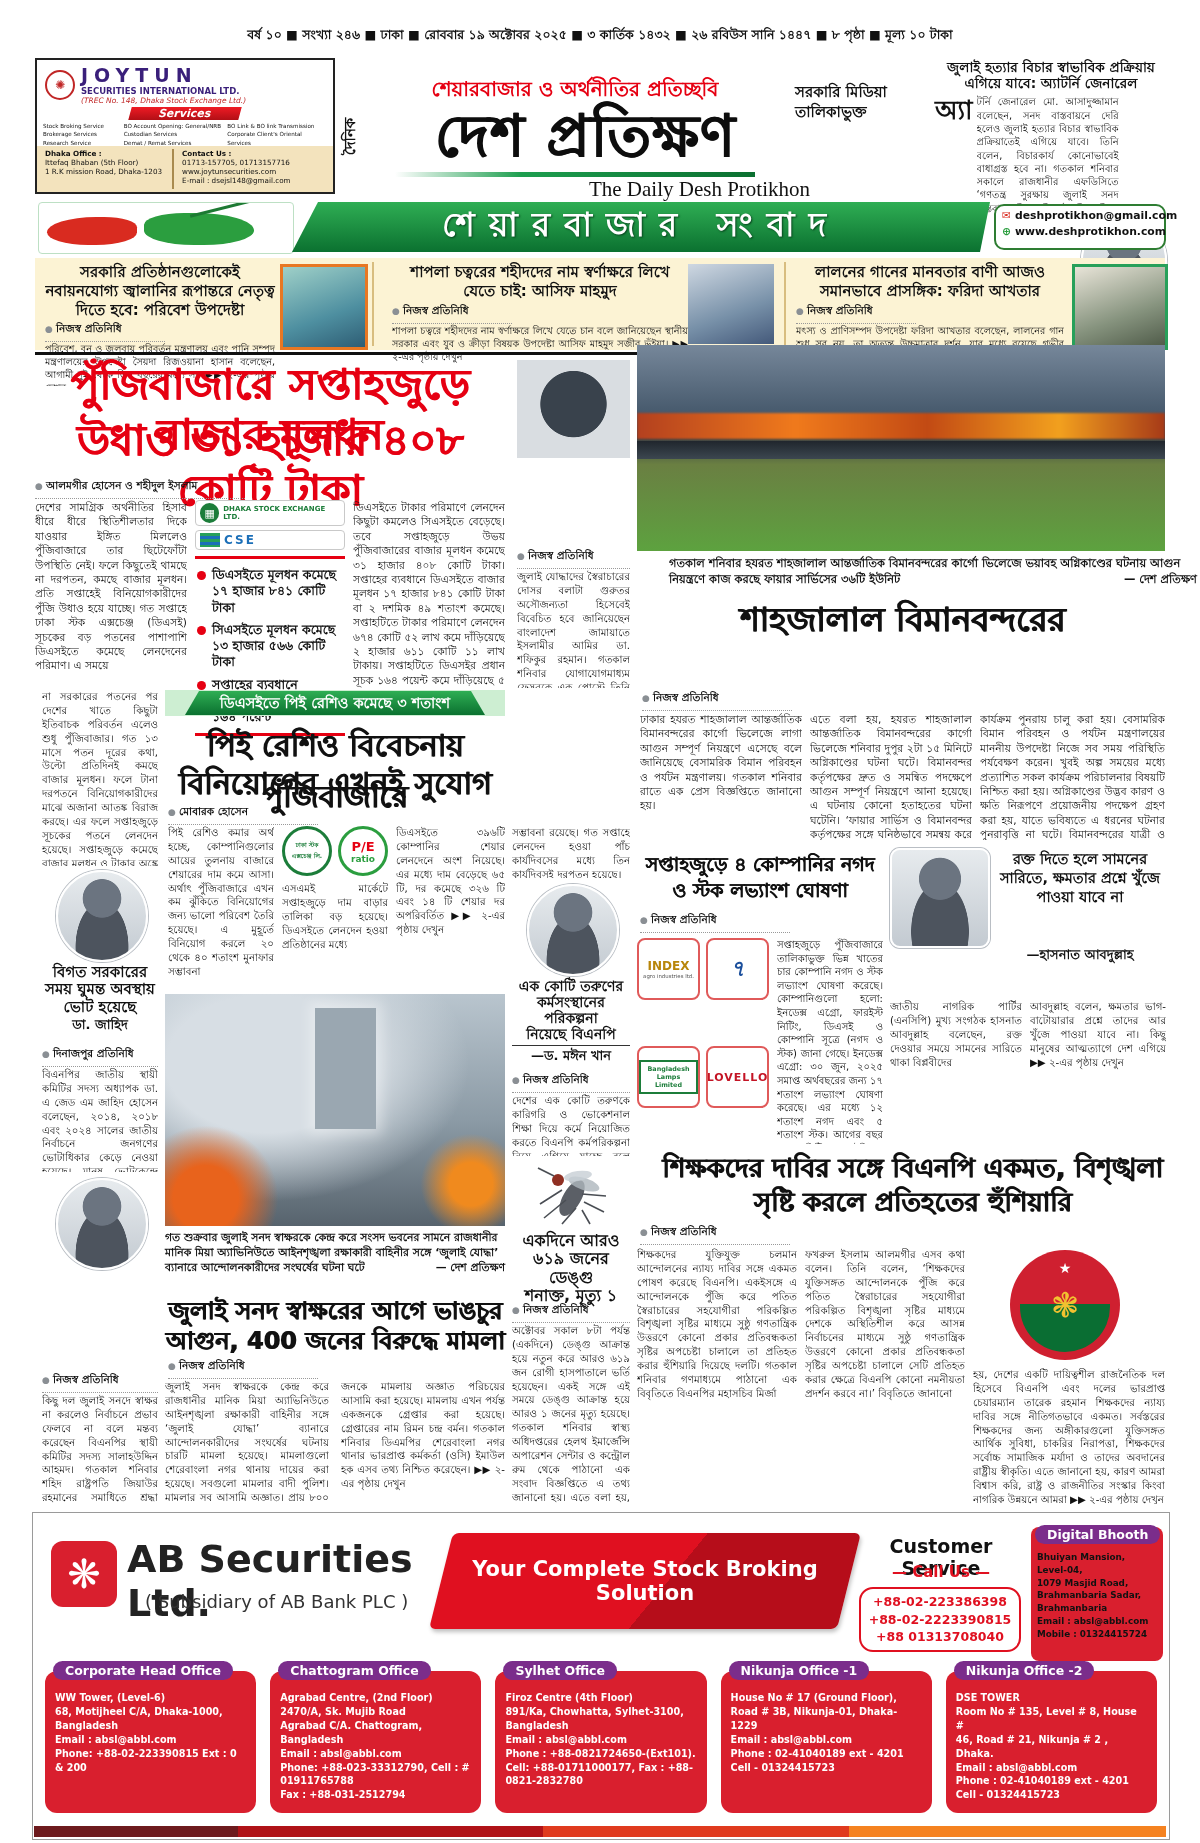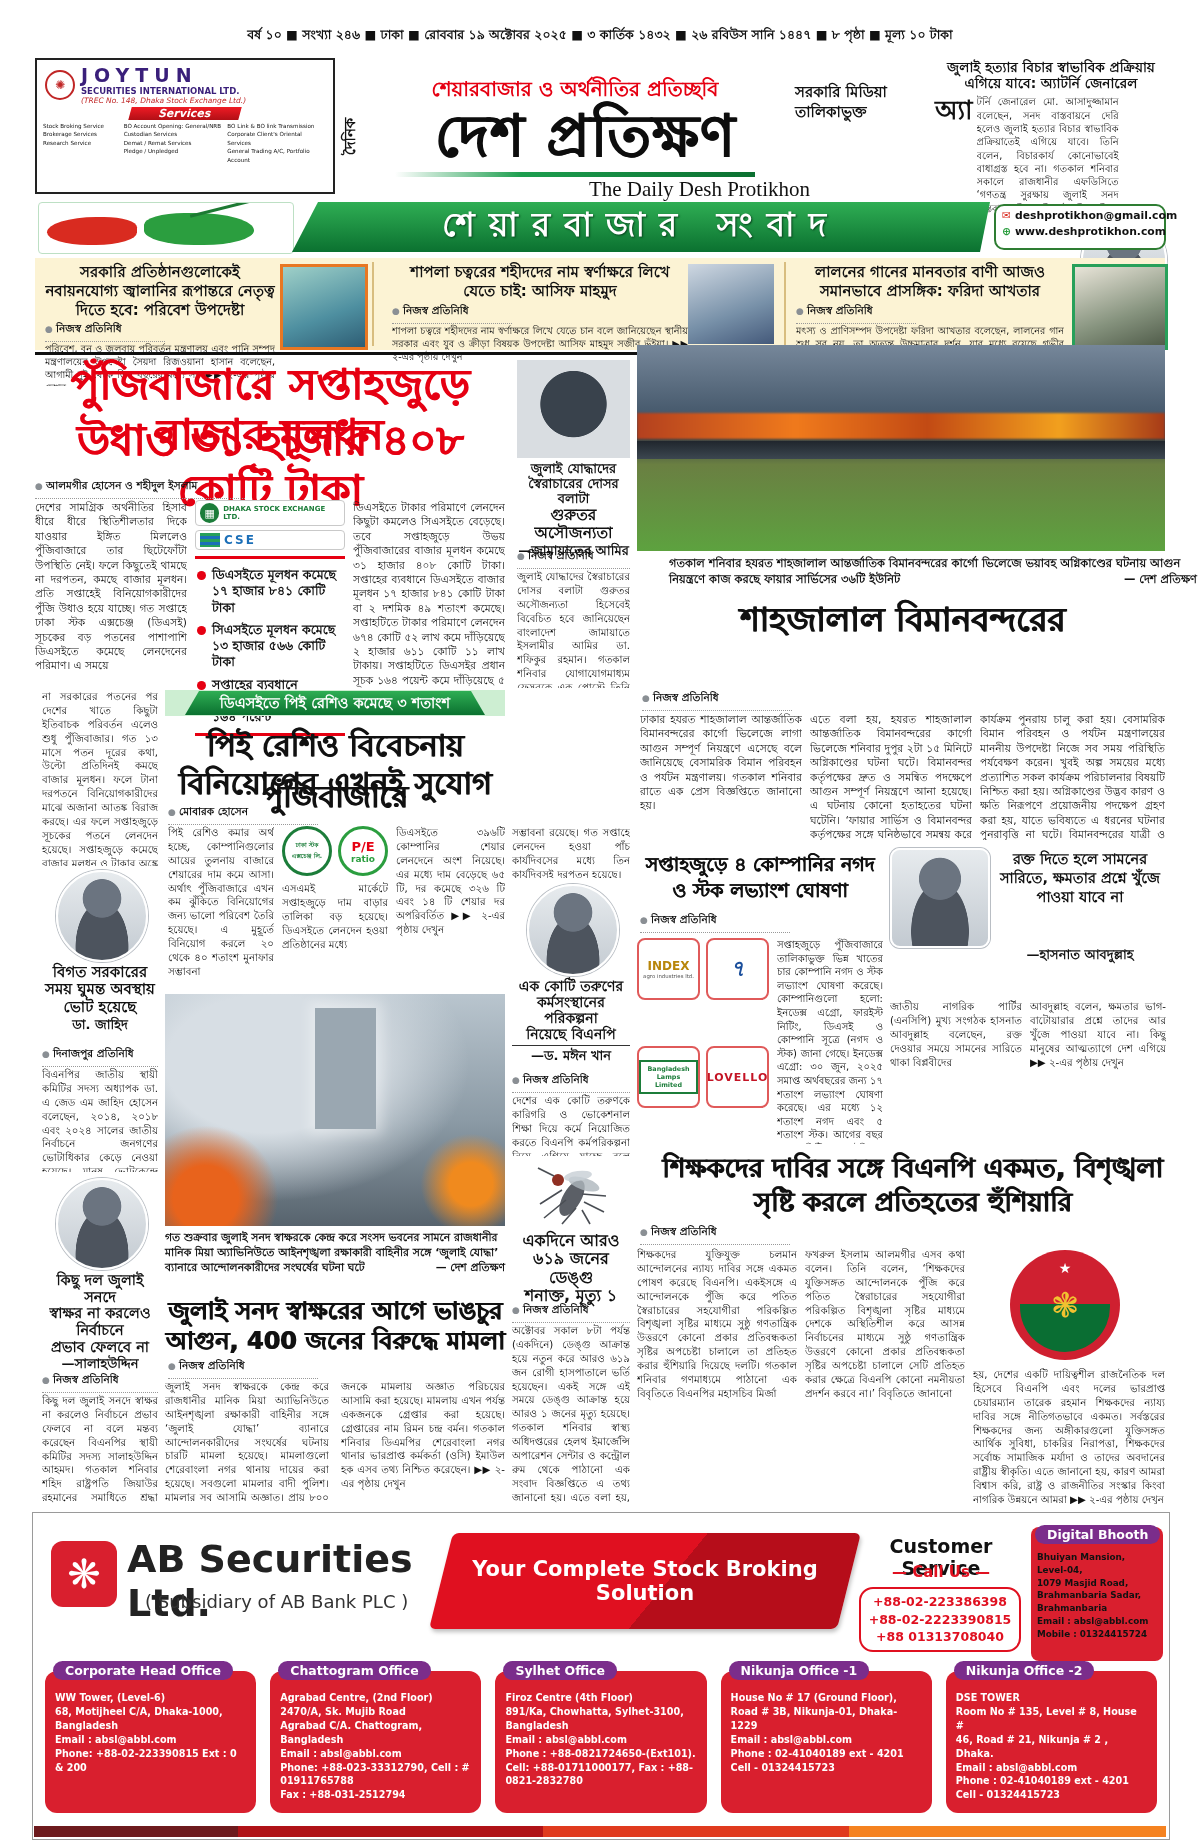--- a/index.html
+++ b/index.html
@@ -52,20 +52,34 @@
 Brokerage Services
 Research Service</div>
       <div class="pre" style="flex:1.3;">BO Account Opening: General/NRB
 Custodian Services
 Demat / Remat Services
 Pledge / Unpledged</div>
       <div class="pre" style="flex:1.3;">BO Link &amp; BO link Transmission
 Corporate Client's Oriental Services
 General Trading A/C, Portfolio Account</div>
     </div>
+    <div style="position:absolute;left:0;right:0;bottom:0;height:40px;background:#f3e3bd;display:flex;gap:8px;padding:3px 8px;font-size:7.2px;">
+      <div style="flex:1;">
+        <b>Dhaka Office :</b>
+        <div class="pre">Ittefaq Bhaban (5th Floor)
+1 R.K mission Road, Dhaka-1203</div>
+      </div>
+      <div style="width:2px;background:#a98b4f;"></div>
+      <div style="flex:1.2;">
+        <b>Contact Us :</b>
+        <div class="pre">01713-157705, 01713157716
+www.joytunsecurities.com
+E-mail : dsejsl148@gmail.com</div>
+      </div>
+    </div>
   </div>
 
   <div class="c ctr red" style="left:340px;top:74px;width:470px;font-size:20px;font-weight:bold;">শেয়ারবাজার ও অর্থনীতির প্রতিচ্ছবি</div>
   <div class="c" style="left:338px;top:98px;width:26px;height:76px;display:flex;align-items:center;justify-content:center;">
     <span style="transform:rotate(-90deg);font-size:15px;font-weight:bold;white-space:nowrap;">দৈনিক</span>
   </div>
   <div class="c ctr" style="left:360px;top:92px;width:450px;font-size:58px;font-weight:900;letter-spacing:1px;color:#0d0d0d;text-shadow:1px 0 #0d0d0d;">দেশ প্রতিক্ষণ</div>
   <div class="c" style="left:395px;top:172px;width:360px;height:5px;background:linear-gradient(90deg,#fff,#1d9e4f 35%,#0b6f30);"></div>
   <div class="c" style="left:500px;top:177px;width:310px;text-align:right;font-size:21px;font-family:'Liberation Serif',serif;">The Daily Desh Protikhon</div>
   <div class="c" style="left:795px;top:82px;width:140px;font-size:15px;font-weight:bold;line-height:1.35;">সরকারি মিডিয়া তালিকাভুক্ত</div>
@@ -148,26 +162,20 @@
       <div class="bulletrow">
           <span class="dot"></span>
           <span class="btxt">সপ্তাহের ব্যবধানে ডিএসইতে সূচক কমেছে ১৬৪ পয়েন্ট</span>
         </div>
     </div>
   </div>
 
   <div class="c bodytxt" style="left:353px;top:500px;width:152px;height:188px;">ডিএসইতে টাকার পরিমাণে লেনদেন কিছুটা কমলেও সিএসইতে বেড়েছে। তবে সপ্তাহজুড়ে উভয় পুঁজিবাজারের বাজার মূলধন কমেছে ৩১ হাজার ৪০৮ কোটি টাকা। সপ্তাহের ব্যবধানে ডিএসইতে বাজার মূলধন ১৭ হাজার ৮৪১ কোটি টাকা বা ২ দশমিক ৪৯ শতাংশ কমেছে। সপ্তাহটিতে টাকার পরিমাণে লেনদেন ৬৭৪ কোটি ৫২ লাখ কমে দাঁড়িয়েছে ২ হাজার ৬১১ কোটি ১১ লাখ টাকায়। সপ্তাহটিতে ডিএসইর প্রধান সূচক ১৬৪ পয়েন্ট কমে দাঁড়িয়েছে ৫ হাজার ১১৯ পয়েন্টে। ▶▶ ২-এর পৃষ্ঠায় দেখুন</div>
 
   <div class="c ph" style="left:517px;top:360px;width:113px;height:98px;background:radial-gradient(circle at 50% 45%,#39424c 0 42%,#d9dde1 43%);"></div>
-  <div class="c ctr" style="left:517px;top:462px;width:113px;">
-    <div class="hlg" style="font-size:13px;">জুলাই যোদ্ধাদের</div>
-    <div class="hlg" style="font-size:13px;">স্বৈরাচারের দোসর বলাটা</div>
-    <div class="hlg" style="font-size:15.5px;">গুরুতর অসৌজন্যতা</div>
-    <div class="hlg" style="font-size:13px;margin-top:2px;">—জামায়াতের আমির</div>
-  </div>
   <div class="c byline" style="left:517px;top:548px;width:113px;">নিজস্ব প্রতিনিধি</div>
   <div class="c bodytxt" style="left:517px;top:570px;width:113px;height:118px;font-size:10.2px;">জুলাই যোদ্ধাদের স্বৈরাচারের দোসর বলাটা গুরুতর অসৌজন্যতা হিসেবেই বিবেচিত হবে জানিয়েছেন বাংলাদেশ জামায়াতে ইসলামীর আমির ডা. শফিকুর রহমান। গতকাল শনিবার যোগাযোগমাধ্যম ফেসবুকে এক পোস্টে তিনি এ কথা জানান। ডা. শফিকুর রহমান বলেন, ‘জুলাই যোদ্ধাদের স্বৈরাচারের দোসর’ বলাটা গুরুতর অসৌজন্যতা হিসেবেই ▶▶ ২-এর পৃষ্ঠায় দেখুন</div>
 
   <div class="c ph" style="left:637px;top:345px;width:528px;height:206px;">
     <div style="position:absolute;inset:0;background:linear-gradient(180deg,#76879a 0%,#45586b 34%,#303b46 44%,#6a7f42 58%,#5da23f 100%);"></div>
     <div style="position:absolute;left:0;top:68px;width:100%;height:26px;background:linear-gradient(90deg,#b3401f,#f07a1c 30%,#c24a14 55%,#f2a01e 80%,#a63a18);filter:blur(1px);"></div>
     <div style="position:absolute;left:0;top:96px;width:100%;height:18px;background:linear-gradient(180deg,#20262d,#3c4750);"></div>
   </div>
   <div class="c" style="left:669px;top:556px;width:528px;font-size:11.4px;font-weight:bold;line-height:1.4;">
     <span>গতকাল শনিবার হযরত শাহজালাল আন্তর্জাতিক বিমানবন্দরের কার্গো ভিলেজে ভয়াবহ অগ্নিকাণ্ডের ঘটনায় আগুন নিয়ন্ত্রণে কাজ করছে ফায়ার সার্ভিসের ৩৬টি ইউনিট</span>
@@ -187,26 +195,20 @@
   <div class="c avatar" style="left:56px;top:870px;width:88px;height:88px;"></div>
   <div class="c ctr" style="left:42px;top:964px;width:116px;">
     <div class="hlg" style="font-size:15px;">বিগত সরকারের</div>
     <div class="hlg" style="font-size:15px;">সময় ঘুমন্ত অবস্থায়</div>
     <div class="hlg" style="font-size:15px;">ভোট হয়েছে</div>
     <div class="hlg" style="font-size:13px;margin-top:2px;">ডা. জাহিদ</div>
   </div>
   <div class="c byline" style="left:42px;top:1046px;width:116px;">দিনাজপুর প্রতিনিধি</div>
   <div class="c bodytxt" style="left:42px;top:1068px;width:116px;height:104px;font-size:10.2px;">বিএনপির জাতীয় স্থায়ী কমিটির সদস্য অধ্যাপক ডা. এ জেড এম জাহিদ হোসেন বলেছেন, ২০১৪, ২০১৮ এবং ২০২৪ সালের জাতীয় নির্বাচনে জনগণের ভোটাধিকার কেড়ে নেওয়া হয়েছে। মানুষ ভোটকেন্দ্রে যাওয়ার আগেই ভোট হয়ে গেছে। রাতের আঁধারে মানুষ যখন ঘুমিয়ে ছিল, তখনই ব্যালট বাক্স ভর্তি করা হয়েছে। এভাবে কোনো দেশ, কোনো গণতন্ত্র টিকে থাকতে পারে না। গতকাল শনিবার দুপুরে ▶▶ ২-এর পৃষ্ঠায় দেখুন</div>
   <div class="c avatar" style="left:56px;top:1178px;width:88px;height:88px;"></div>
-  <div class="c ctr" style="left:42px;top:1272px;width:116px;">
-    <div class="hlg" style="font-size:14.5px;">কিছু দল জুলাই সনদে</div>
-    <div class="hlg" style="font-size:14.5px;">স্বাক্ষর না করলেও নির্বাচনে</div>
-    <div class="hlg" style="font-size:14.5px;">প্রভাব ফেলবে না</div>
-    <div class="hlg" style="font-size:13px;margin-top:2px;">—সালাহউদ্দিন</div>
-  </div>
   <div class="c byline" style="left:42px;top:1372px;width:116px;">নিজস্ব প্রতিনিধি</div>
   <div class="c bodytxt" style="left:42px;top:1394px;width:116px;height:110px;font-size:10.2px;">কিছু দল জুলাই সনদে স্বাক্ষর না করলেও নির্বাচনে প্রভাব ফেলবে না বলে মন্তব্য করেছেন বিএনপির স্থায়ী কমিটির সদস্য সালাহউদ্দিন আহমদ। গতকাল শনিবার শহিদ রাষ্ট্রপতি জিয়াউর রহমানের সমাধিতে শ্রদ্ধা নিবেদন শেষে সাংবাদিকদের এক প্রশ্নের উত্তরে তিনি এ মন্তব্য করেন। ‘আমার জানা মতে, এনসিপি এবং চারটি ▶▶ ২-এর পৃষ্ঠায় দেখুন</div>
 
   <div class="c" style="left:165px;top:690px;width:340px;height:26px;background:#cdeed2;">
     <div class="greenband ctr" style="margin:1px auto;width:300px;height:24px;clip-path:polygon(14px 0,calc(100% - 14px) 0,100% 100%,0 100%);color:#fff;font-size:14.5px;font-weight:bold;line-height:24px;">ডিএসইতে পিই রেশিও কমেছে ৩ শতাংশ</div>
   </div>
   <div class="c ctr" style="left:165px;top:722px;width:340px;font-size:30px;font-weight:900;text-shadow:1px 0 #111;">পিই রেশিও বিবেচনায় পুঁজিবাজারে</div>
   <div class="c ctr" style="left:165px;top:760px;width:340px;font-size:30px;font-weight:900;text-shadow:1px 0 #111;">বিনিয়োগের এখনই সুযোগ</div>
   <div class="c byline" style="left:168px;top:804px;width:150px;">মোবারক হোসেন</div>
   <div class="c bodytxt" style="left:168px;top:826px;width:106px;height:162px;font-size:10.2px;">পিই রেশিও কমার অর্থ হচ্ছে, কোম্পানিগুলোর আয়ের তুলনায় বাজারে শেয়ারের দাম কমে আসা। অর্থাৎ পুঁজিবাজারে এখন কম ঝুঁকিতে বিনিয়োগের জন্য ভালো পরিবেশ তৈরি হয়েছে। এ মুহূর্তে বিনিয়োগ করলে ২০ থেকে ৪০ শতাংশ মুনাফার সম্ভাবনা</div>

